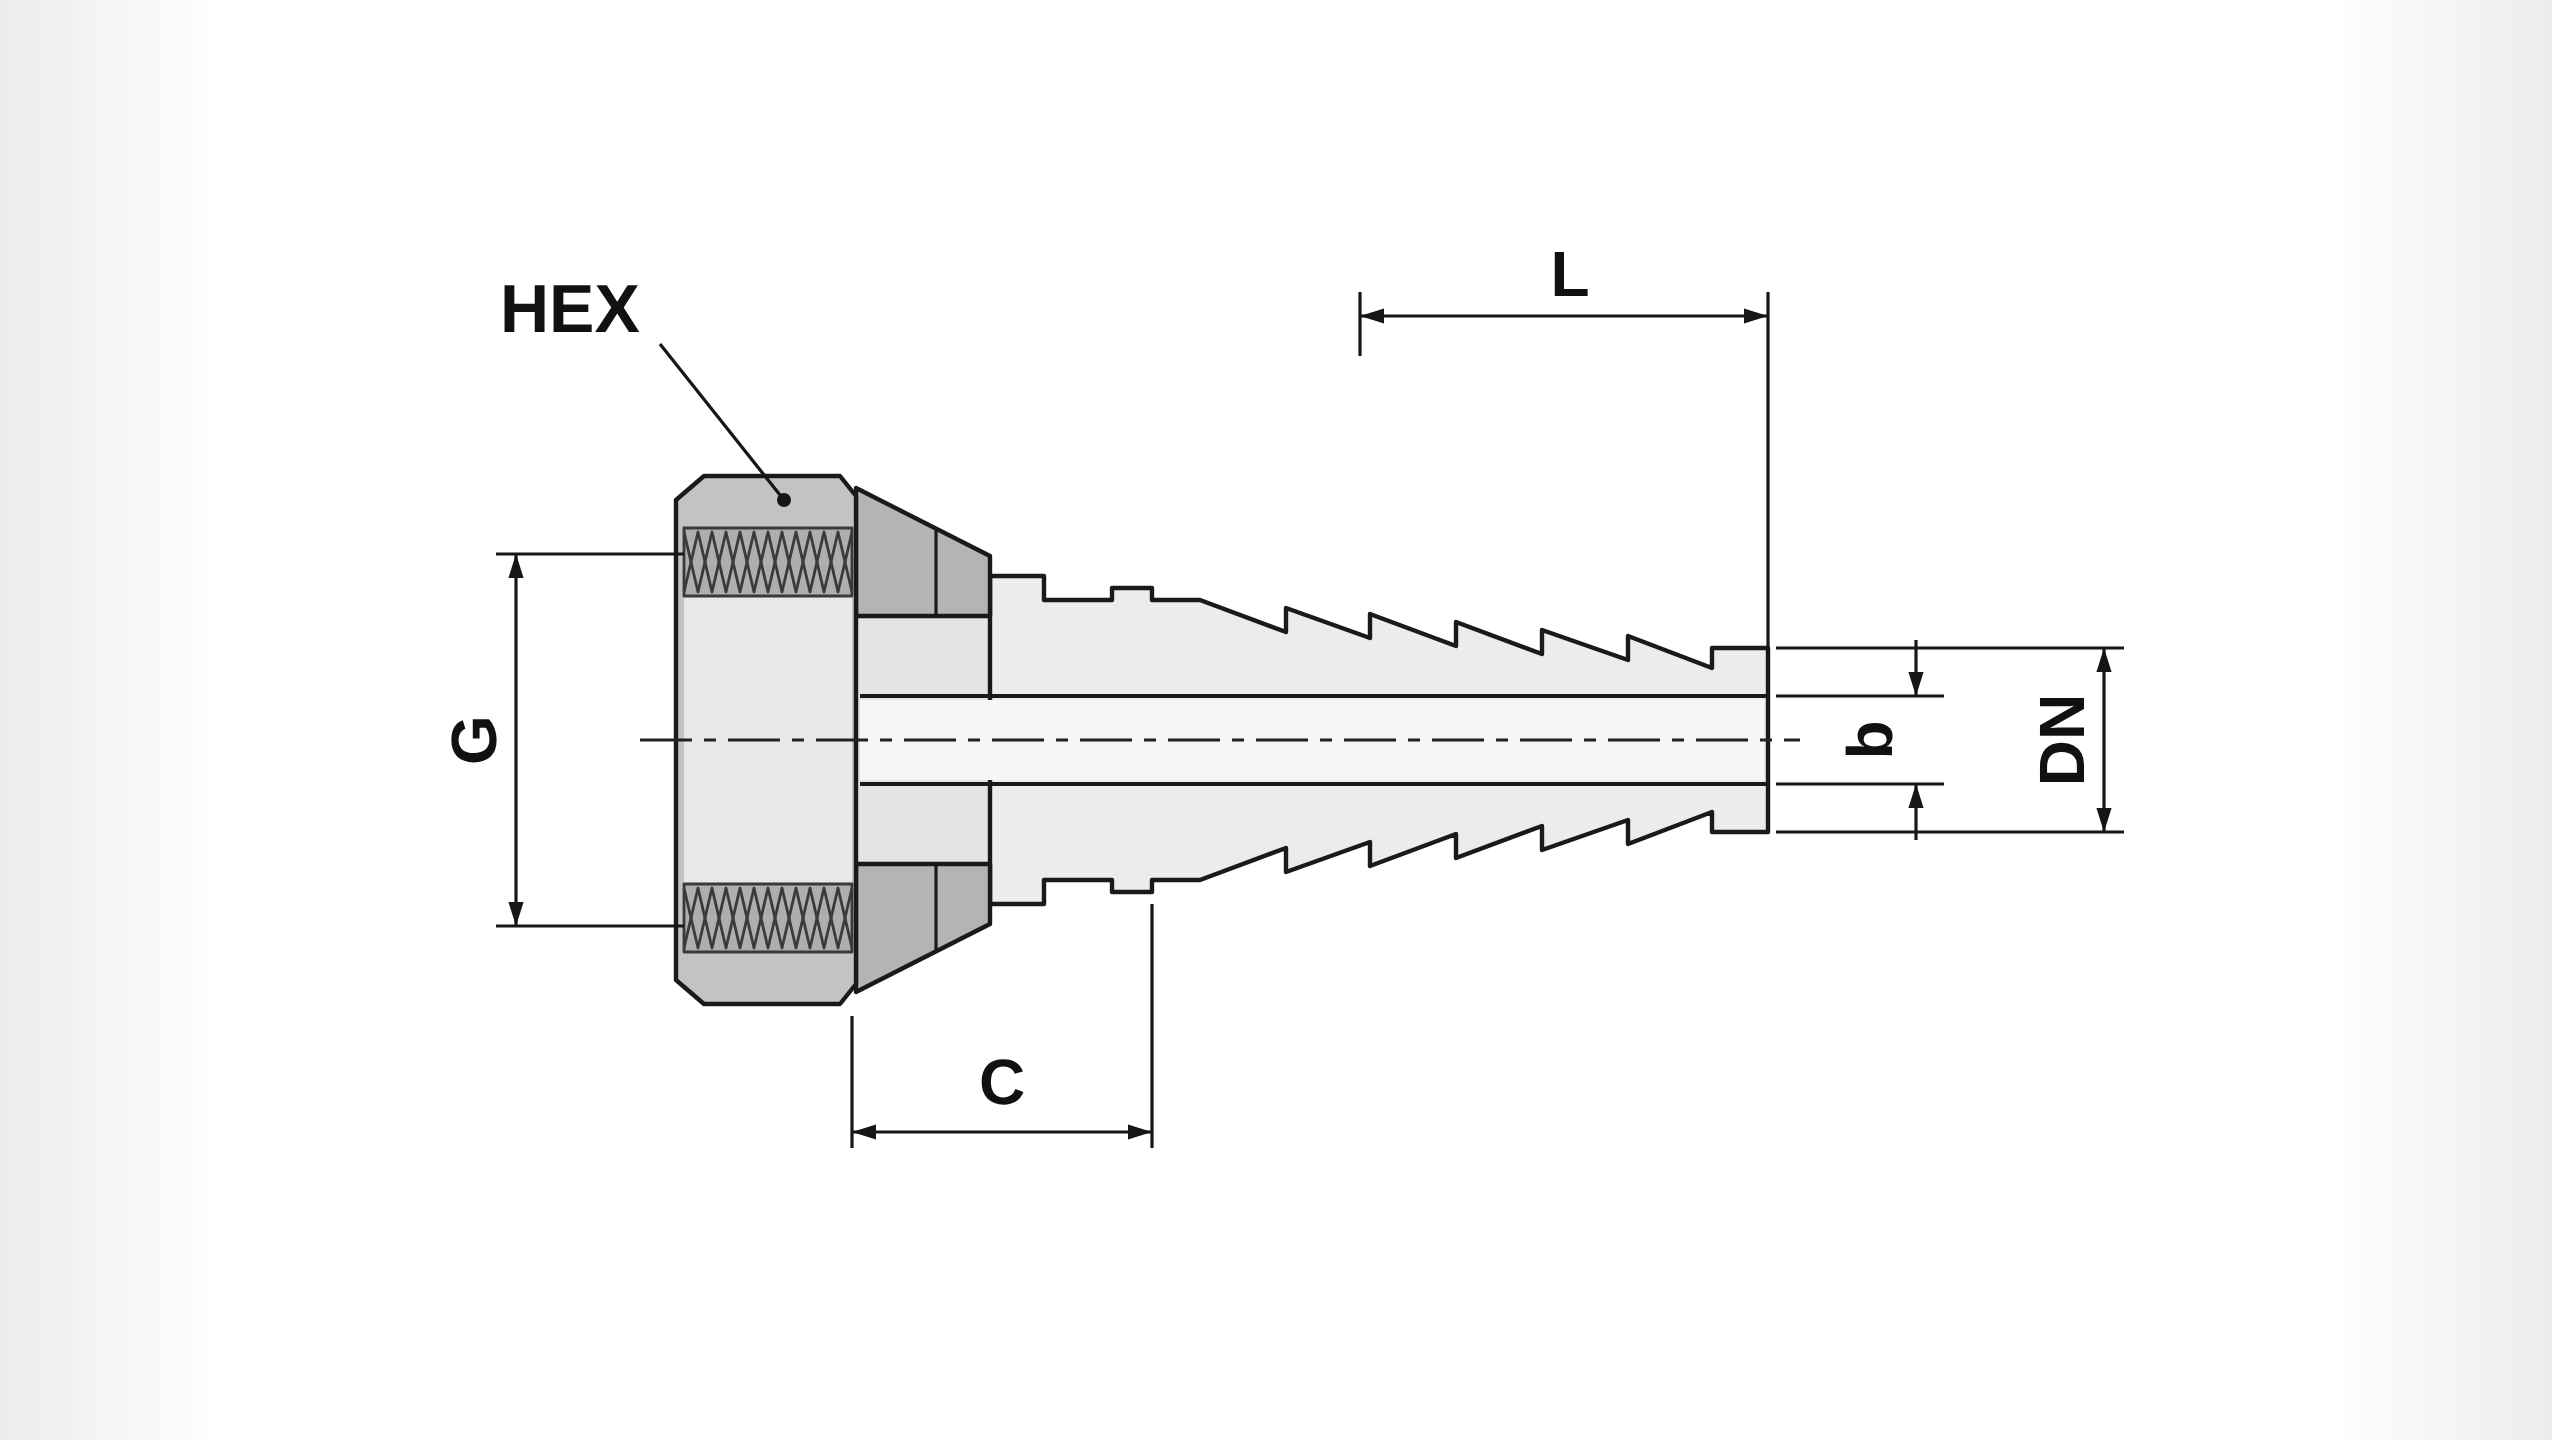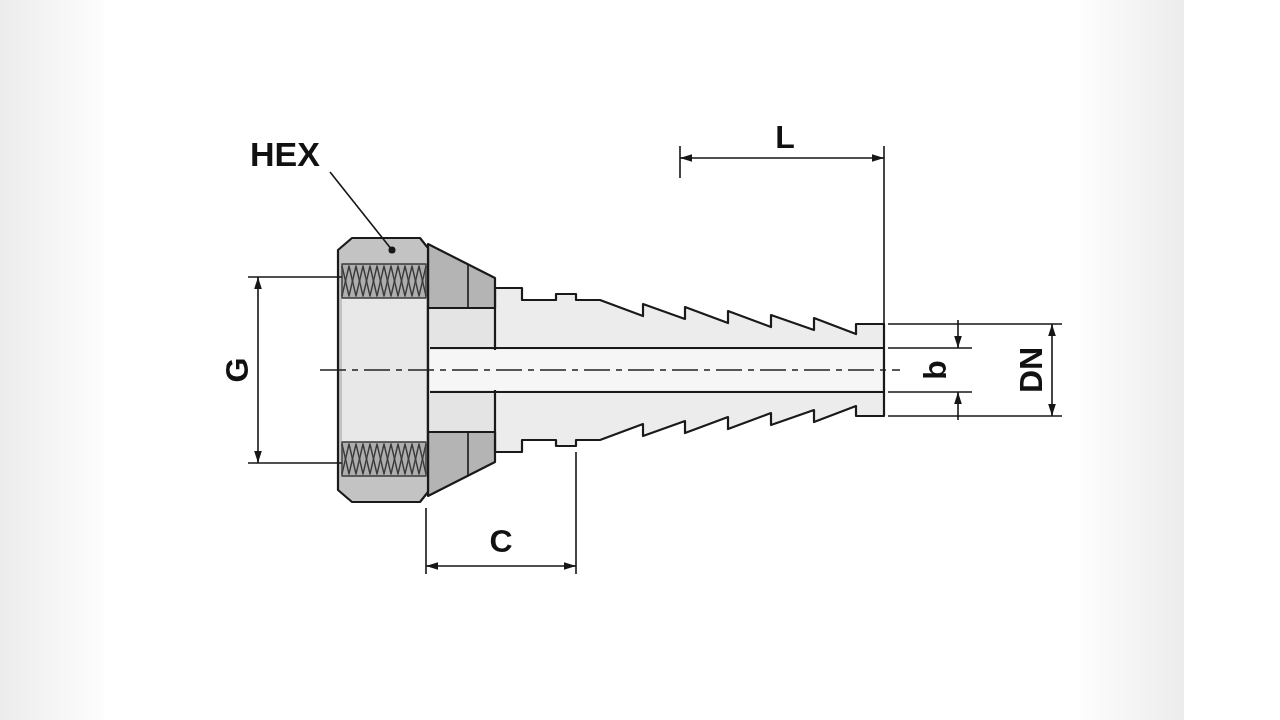--- a/index.html
+++ b/index.html
@@ -1,17 +1,17 @@
 <!DOCTYPE html>
 <html><head>
 <meta charset="utf-8">
 <style>
   html,body{margin:0;padding:0;background:#ffffff;}
   .stage{
-    position:relative;width:1184px;height:720px;overflow:hidden;
+    position:relative;width:1276px;height:720px;overflow:hidden;
     background:#ffffff;font-family:"Liberation Sans",sans-serif;
   }
   .pillar{position:absolute;top:0;height:720px;width:104px;}
   .pillar.left{left:0;background:linear-gradient(to right,#ececec,#fdfdfd);}
   .pillar.right{right:0;background:linear-gradient(to left,#ececec,#fdfdfd);}
   svg{position:absolute;left:0;top:0;}
   .dim-label{
     font-family:"Liberation Sans",sans-serif;
     font-weight:bold;font-size:32px;fill:#111;
   }

